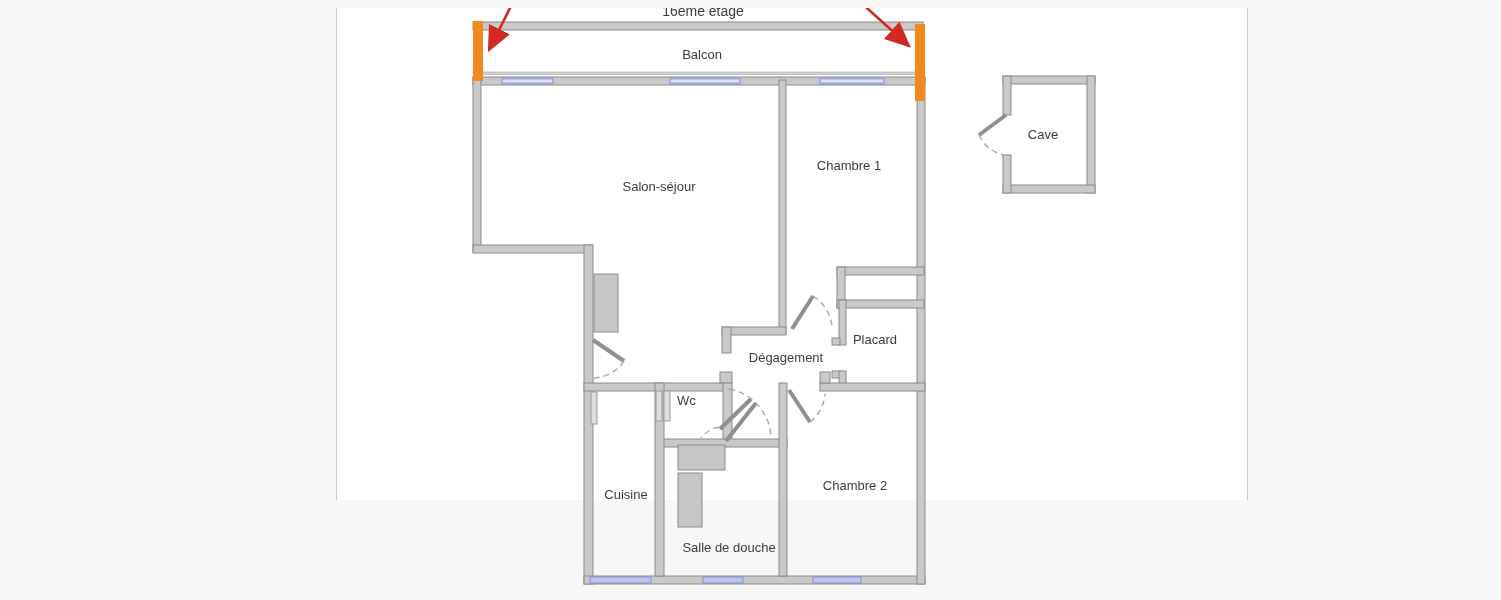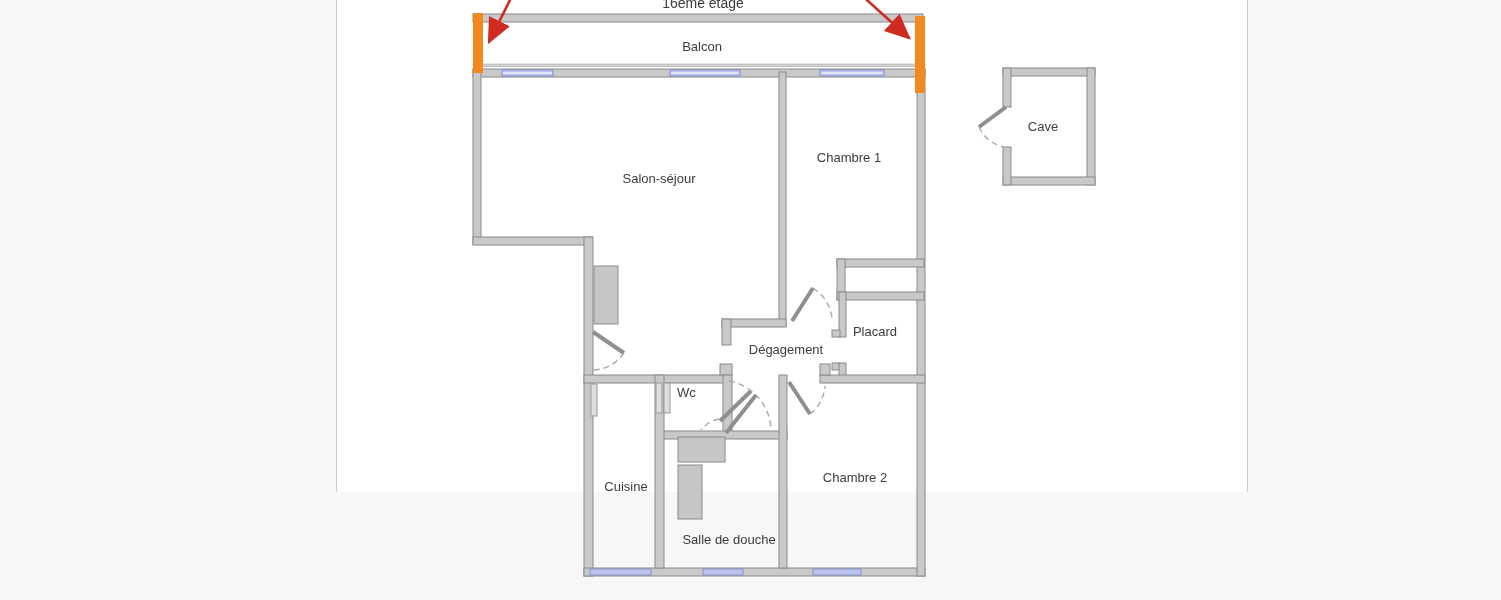--- a/index.html
+++ b/index.html
@@ -1,21 +1,21 @@
 <!DOCTYPE html>
 <html><head>
 <meta charset="utf-8">
 <style>
   html,body{margin:0;padding:0;}
   body{
     width:1501px;height:600px;overflow:hidden;
     background:#f7f7f7;
     font-family:"Liberation Sans","DejaVu Sans",sans-serif;
   }
-  .page{position:relative;width:1501px;height:492px;}
+  .page{position:relative;width:1501px;height:492px;margin-top:8px;}
   .panel{
     position:absolute;top:0;bottom:0;left:336px;width:910px;
     background:#ffffff;
     border-left:1px solid #cccccc;border-right:1px solid #cccccc;
   }
   svg.plan{position:absolute;left:0;top:0;}
   .wall{fill:#c9c9c9;stroke:#8a8a8a;stroke-width:1;}
   .wall-thin{fill:#d2d2d2;stroke:#9a9a9a;stroke-width:.5;}
   .window{stroke:#7b86c9;stroke-width:.8;}
   .window-mid{stroke:#ffffff;stroke-width:1.2;}

